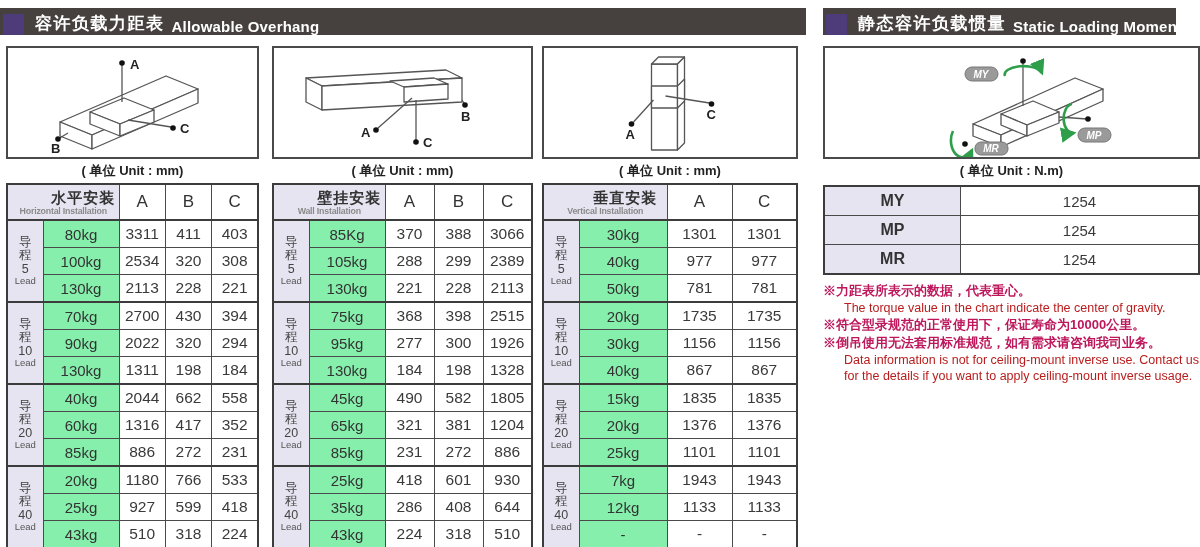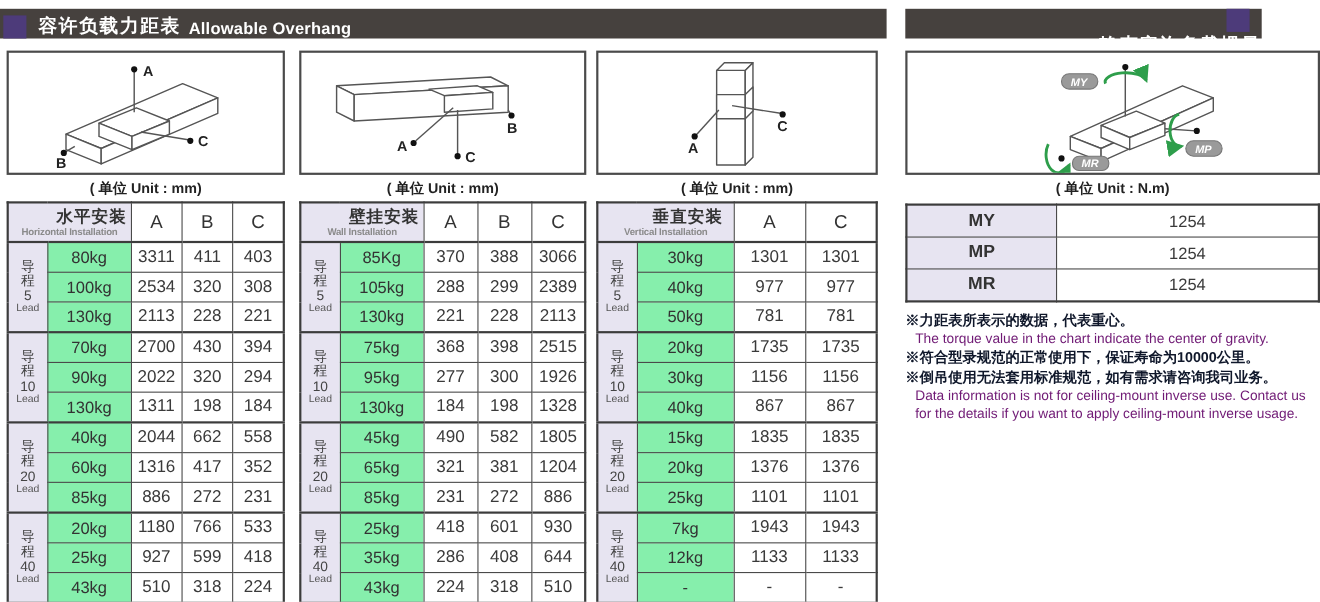--- a/index.html
+++ b/index.html
@@ -6,21 +6,21 @@
   body{
     width:1200px;height:547px;background:#ffffff;position:relative;
     font-family:"Liberation Sans", sans-serif;color:#3a3a3a;overflow:hidden;
   }
   
   .bar{position:absolute;top:8px;height:27px;background:#46413e;display:flex;align-items:flex-end;}
   .bar .sq{width:21px;height:21px;background:#4d3b7a;margin:0 11px 0 3px;flex:none;}
   .bar-zh{color:#fff;font-size:17px;font-weight:bold;letter-spacing:1.5px;white-space:nowrap;}
   .bar-en{color:#fff;font-size:15px;font-weight:bold;margin-left:7px;white-space:nowrap;letter-spacing:.2px;}
   .bar-left{left:0;width:806px;}
-  .bar-right{left:823px;width:324px;flex-direction:column;}
+  .bar-right{left:823px;width:353px;}
 
   .panel{position:absolute;top:46px;}
   .diagram{height:113px;border:2px solid #4a4a4a;background:#fff;box-sizing:border-box;}
   .diagram svg{display:block;width:100%;height:100%;}
   .unit{text-align:center;font-size:13px;font-weight:bold;color:#222;padding:3px 2px 3px;white-space:nowrap;}
 
   
   .dtable{border-collapse:collapse;width:100%;table-layout:fixed;border:2px solid #3c3c3c;}
   .dtable th,.dtable td{border:1px solid #4a4a4a;text-align:center;vertical-align:middle;padding:0;}
   .dtable .cell-title{background:#e7e4f1;height:34px;}
@@ -36,22 +36,22 @@
   .group-start td{border-top:2px solid #3c3c3c;}
 
   
   .mtable{border-collapse:collapse;width:100%;table-layout:fixed;border:2px solid #3c3c3c;margin-top:2px;}
   .mtable td{border:1px solid #4a4a4a;height:26px;text-align:center;vertical-align:middle;}
   .mlabel{width:133px;background:#e7e4f1;font-weight:bold;font-size:16px;color:#333;}
   .mval{background:#fff;font-size:15px;color:#3a3a3a;margin-top:11px;}
 
   
   .notes{margin-top:7px;}
-  .note-zh{color:#0f172a;font-size:13px;font-weight:bold;line-height:18px;}
-  .note-en{color:#701a75;font-size:12.5px;line-height:16px;margin-left:9px;}
+  .note-zh{color:#be185d;font-size:13px;font-weight:bold;line-height:18px;}
+  .note-en{color:#b91c1c;font-size:12.5px;line-height:16px;margin-left:21px;}
 
   
   .dg polygon, .dg line{fill:#fff;stroke:#555;stroke-width:1.3;stroke-linejoin:round;}
   .dg line{fill:none;}
   .dg .dot{fill:#111;stroke:none;}
   .dg text{font-family:"Liberation Sans",sans-serif;font-size:13px;font-weight:bold;fill:#222;}
   .dg .garc{fill:none;stroke:#2e9e4b;stroke-width:2.6;}
   .dg .badge{fill:#9a9a9a;stroke:#777;stroke-width:1;}
   .dg .btxt{fill:#fff;font-size:10px;font-weight:bold;font-style:italic;text-anchor:middle;}
 </style>

